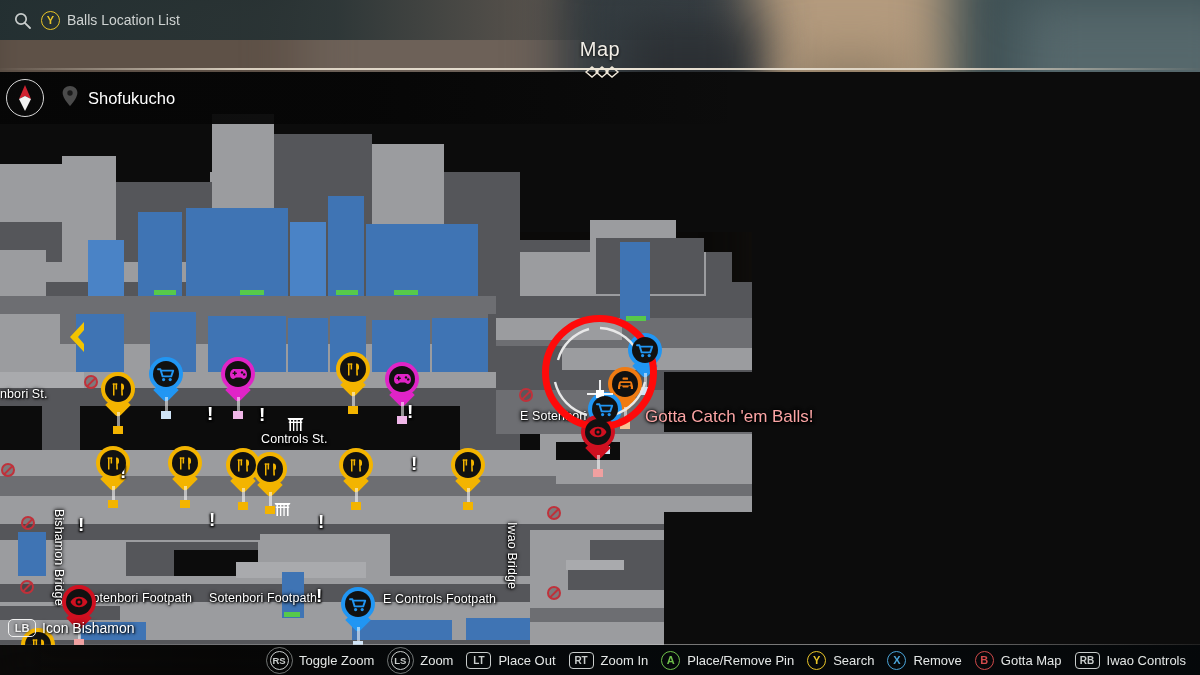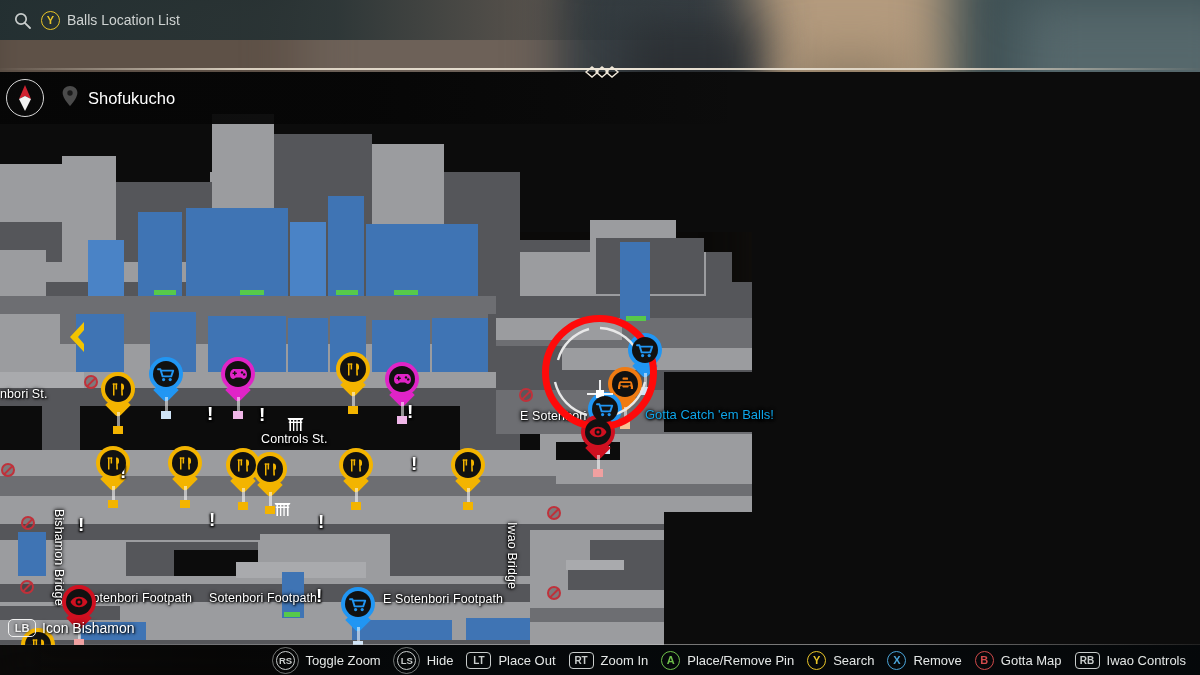--- a/index.html
+++ b/index.html
@@ -189,21 +189,21 @@
   #icon-details .hint-label { font-size:14px; color:#fff; text-shadow:0 0 4px #000,1px 1px 2px #000; }
   .lb-glyph {
     display:inline-flex; align-items:center; justify-content:center;
     width:28px; height:18px; border-radius:5px; border:1.8px solid #f0f0f0;
     font-size:11px; font-weight:bold; color:#f0f0f0;
     text-shadow:0 0 3px #000;
   }
 
   
   #quest-callout {
-    position:absolute; font-size:13px; color:#0ea5e9; white-space:nowrap;
+    position:absolute; font-size:17px; color:#fca5a5; white-space:nowrap;
     text-shadow:0 0 4px #000,0 0 3px #000,1px 1px 2px #000;
   }
 </style>
 </head>
 <body>
 
 <div id="backdrop">
   <div class="bg-blob" style="left:-40px;top:-40px;width:420px;height:260px;background:#5e5147;"></div>
   <div class="bg-blob" style="left:300px;top:-60px;width:300px;height:240px;background:#6d6158;"></div>
   <div class="bg-blob" style="left:560px;top:-50px;width:300px;height:200px;background:#3a4247;"></div>
@@ -482,21 +482,21 @@
   </div>
 
   <div id="street-labels">
       <div class="maplabel" style="left: 0px; top: 315px;">nbori St.</div>
       <div class="maplabel" style="left: 261px; top: 360px;">Controls St.</div>
       <div class="maplabel" style="left: 520px; top: 337px;">E Sotenbori St</div>
       <div class="maplabel vert" style="left: 52px; top: 437px;">Bishamon Bridge</div>
       <div class="maplabel vert" style="left: 505px; top: 450px;">Iwao Bridge</div>
       <div class="maplabel" style="left: 84px; top: 519px;">Sotenbori Footpath</div>
       <div class="maplabel" style="left: 209px; top: 519px;">Sotenbori Footpath</div>
-      <div class="maplabel" style="left: 383px; top: 520px;">E Sotenbori Footpath</div>
+      <div class="maplabel" style="left: 383px; top: 520px;">E Controls Footpath</div>
     </div>
 
   <div id="shrine-group">
       <span class="shrine" style="left: 286px; top: 343px;"><svg width="19" height="17" viewBox="0 0 19 17">
           <path d="M1.5 3 L17.5 3 L16.4 5 L2.6 5 Z" fill="#ffffff"></path>
           <rect x="3.4" y="5" width="1.6" height="11" fill="#ffffff"></rect>
           <rect x="14" y="5" width="1.6" height="11" fill="#ffffff"></rect>
           <rect x="7" y="5" width="1.3" height="11" fill="#ffffff"></rect>
           <rect x="10.4" y="5" width="1.3" height="11" fill="#ffffff"></rect>
           <rect x="2.8" y="6.6" width="13.4" height="1.4" fill="#ffffff"></rect>
@@ -812,20 +812,21 @@
       <line x1="10.8" y1="10.8" x2="16" y2="16" stroke="#c9cdcc" stroke-width="1.8" stroke-linecap="round"></line>
     </svg>
   </span>
   <div class="hint" style="margin-left:10px;">
     <span class="btnglyph y">Y</span>
     <span class="hint-label">Balls Location List</span>
   </div>
 </div>
 
 <div id="title-wrap">
+  <div id="map-title">Map</div>
   <div id="title-rule"></div>
   <div id="title-diamonds">
     <svg width="56" height="12" viewBox="0 0 56 12" aria-hidden="true">
       <path d="M14 6 L20 1 L26 6 L20 11 Z" fill="none" stroke="#efe7d8" stroke-width="1.4"></path>
       <path d="M24 6 L30 1 L36 6 L30 11 Z" fill="none" stroke="#efe7d8" stroke-width="1.4"></path>
       <path d="M34 6 L40 1 L46 6 L40 11 Z" fill="none" stroke="#efe7d8" stroke-width="1.4"></path>
     </svg>
   </div>
 </div>
 
@@ -855,21 +856,21 @@
     <div class="hint">
       <span class="stickwrap">
         <span class="btnglyph stick">RS</span>
       </span>
       <span class="hint-label">Toggle Zoom</span>
     </div>
     <div class="hint">
       <span class="stickwrap">
         <span class="btnglyph stick">LS</span>
       </span>
-      <span class="hint-label">Hide</span>
+      <span class="hint-label">Zoom</span>
     </div>
     <div class="hint">
       <span class="btnglyph rect">LT</span>
       <span class="hint-label">Place Out</span>
     </div>
     <div class="hint">
       <span class="btnglyph rect">RT</span>
       <span class="hint-label">Zoom In</span>
     </div>
     <div class="hint">

